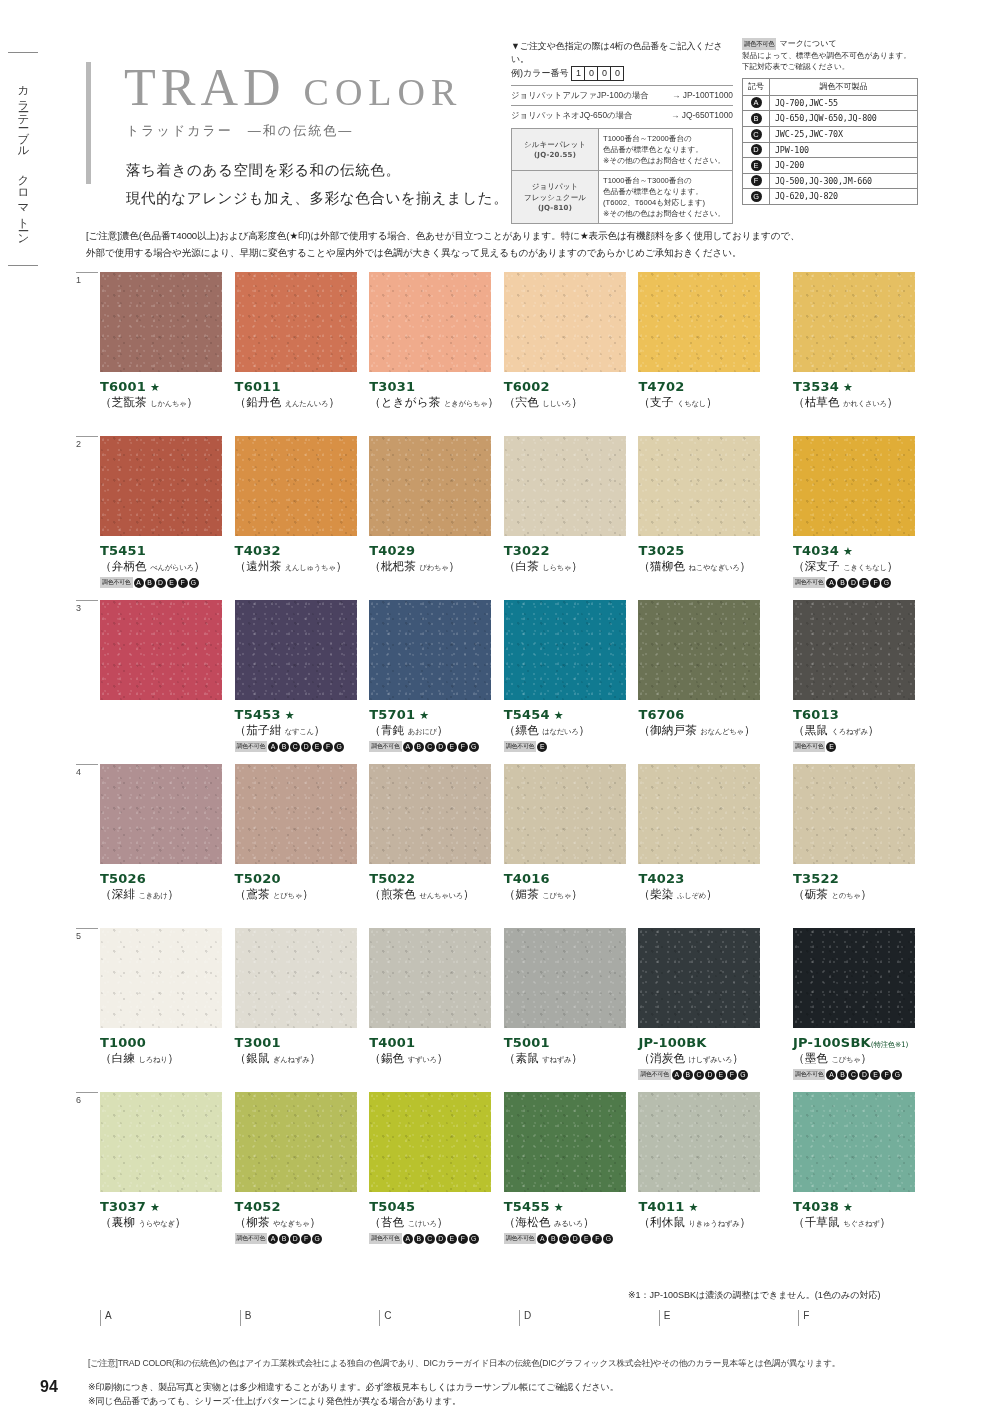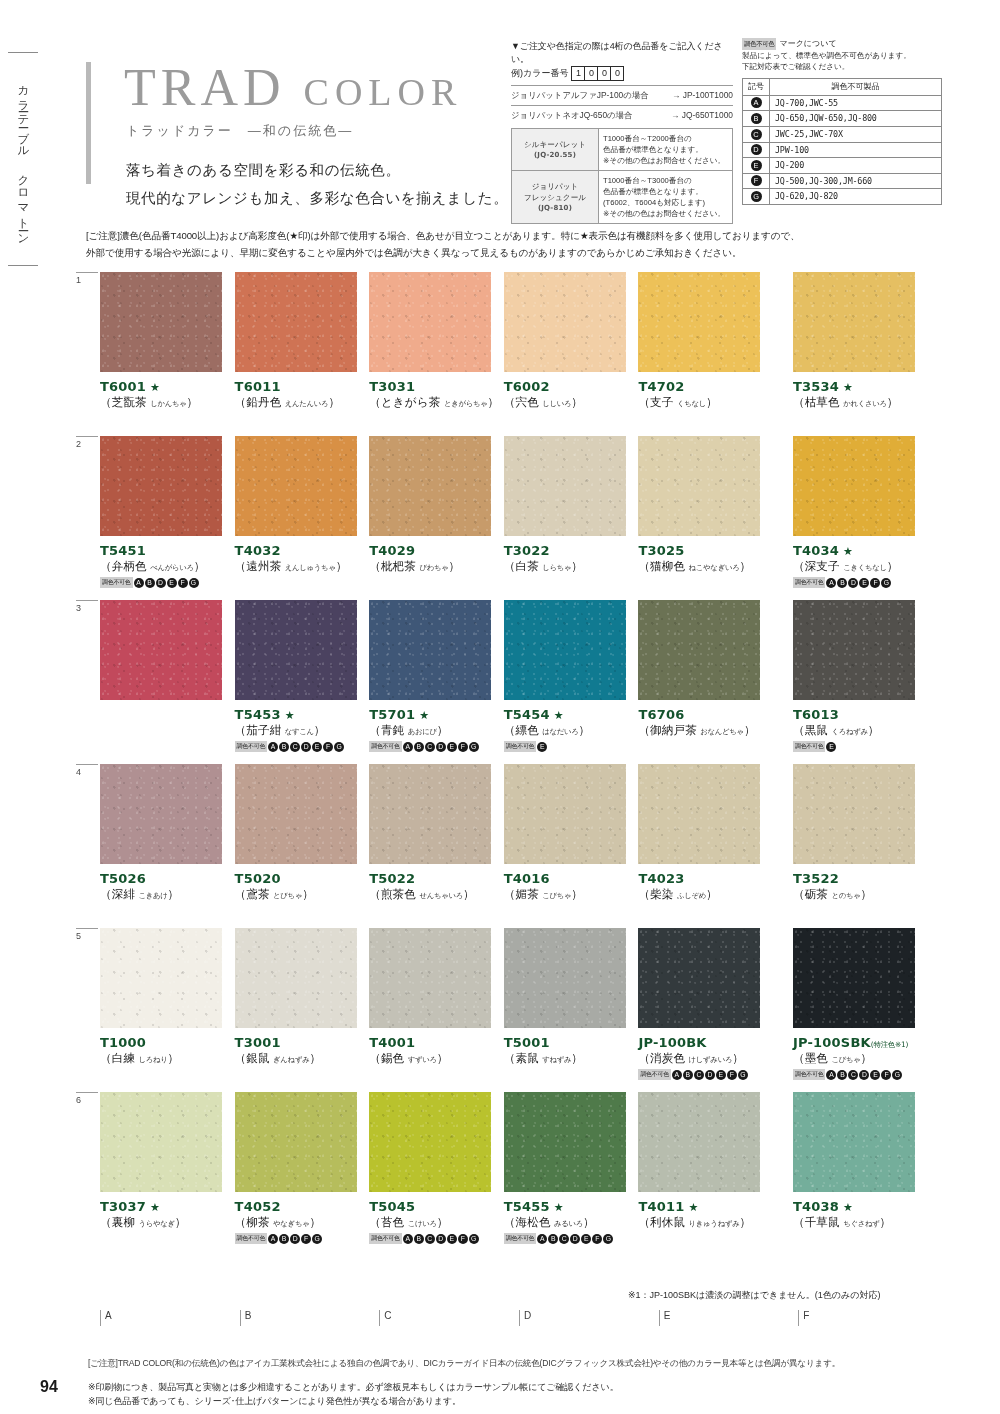--- a/index.html
+++ b/index.html
@@ -55,21 +55,21 @@
   .prodtbl td.l b{display:block;font-weight:400;}
   .prodtbl td.l .code{font-size:7px;color:#555;}
 
   
   .mark-box{position:absolute;left:742px;top:38px;width:178px;font-size:7.6px;color:#262626;line-height:1.5;}
   .mark-head{display:flex;align-items:center;gap:3px;font-size:8px;}
   .chip{
     display:inline-block;background:#cfcfcf;color:#1a1a1a;font-size:6.4px;
     padding:1px 2px;letter-spacing:-.3px;white-space:nowrap;
   }
-  .mark-tbl{margin-top:5px;border-collapse:collapse;width:200px;border:1px solid #8a8a8a;}
+  .mark-tbl{margin-top:5px;border-collapse:collapse;width:176px;border:1px solid #8a8a8a;}
   .mark-tbl th,.mark-tbl td{border:1px solid #8a8a8a;font-weight:400;}
   .mark-tbl th{font-size:8px;padding:2px 0;text-align:center;background:#fff;}
   .mark-tbl td.sym{width:26px;text-align:center;padding:1px 0;}
   .mark-tbl td.val{font-size:8.4px;padding:1px 5px;font-family:"DejaVu Sans Mono","Liberation Mono",monospace;letter-spacing:-.2px;}
   .badge{
     display:inline-block;width:11px;height:11px;border-radius:50%;background:#1a1a1a;color:#fff;
     font-size:7.4px;line-height:11px;text-align:center;font-family:"Liberation Sans",sans-serif;
   }
 
   

